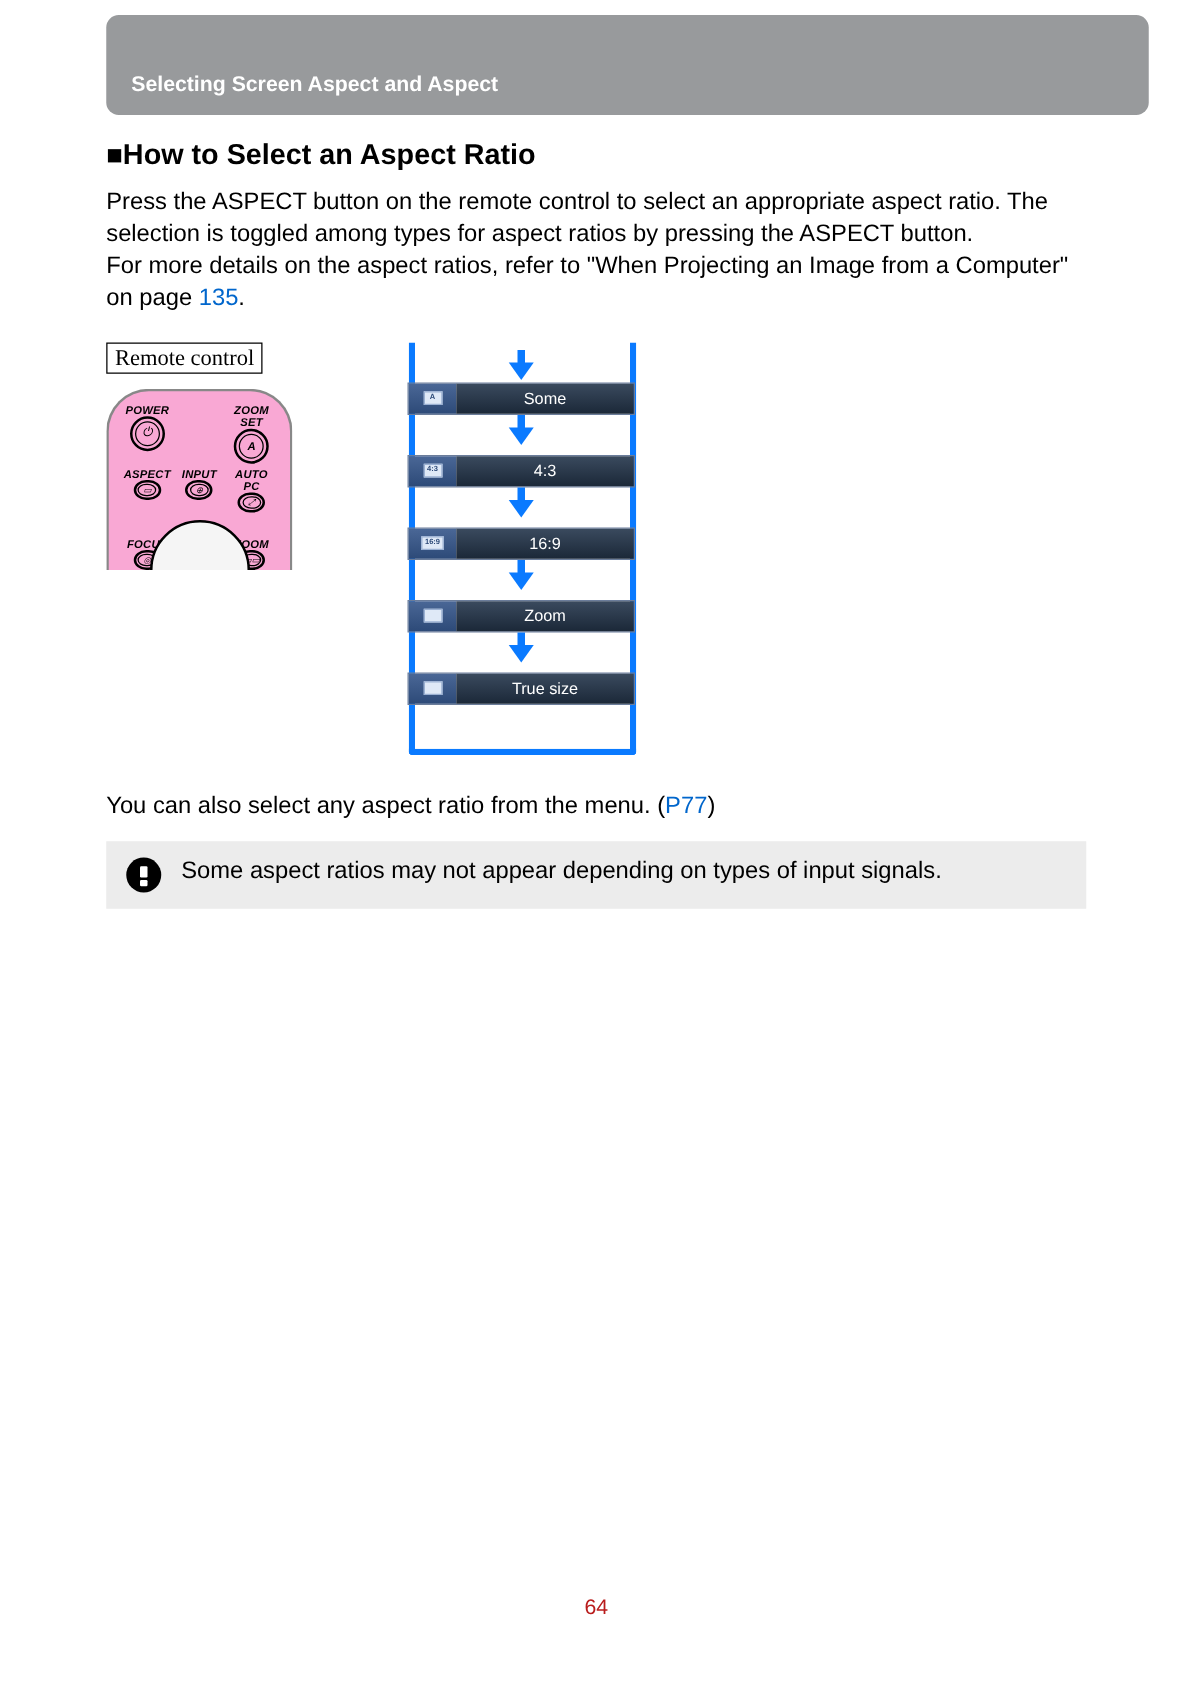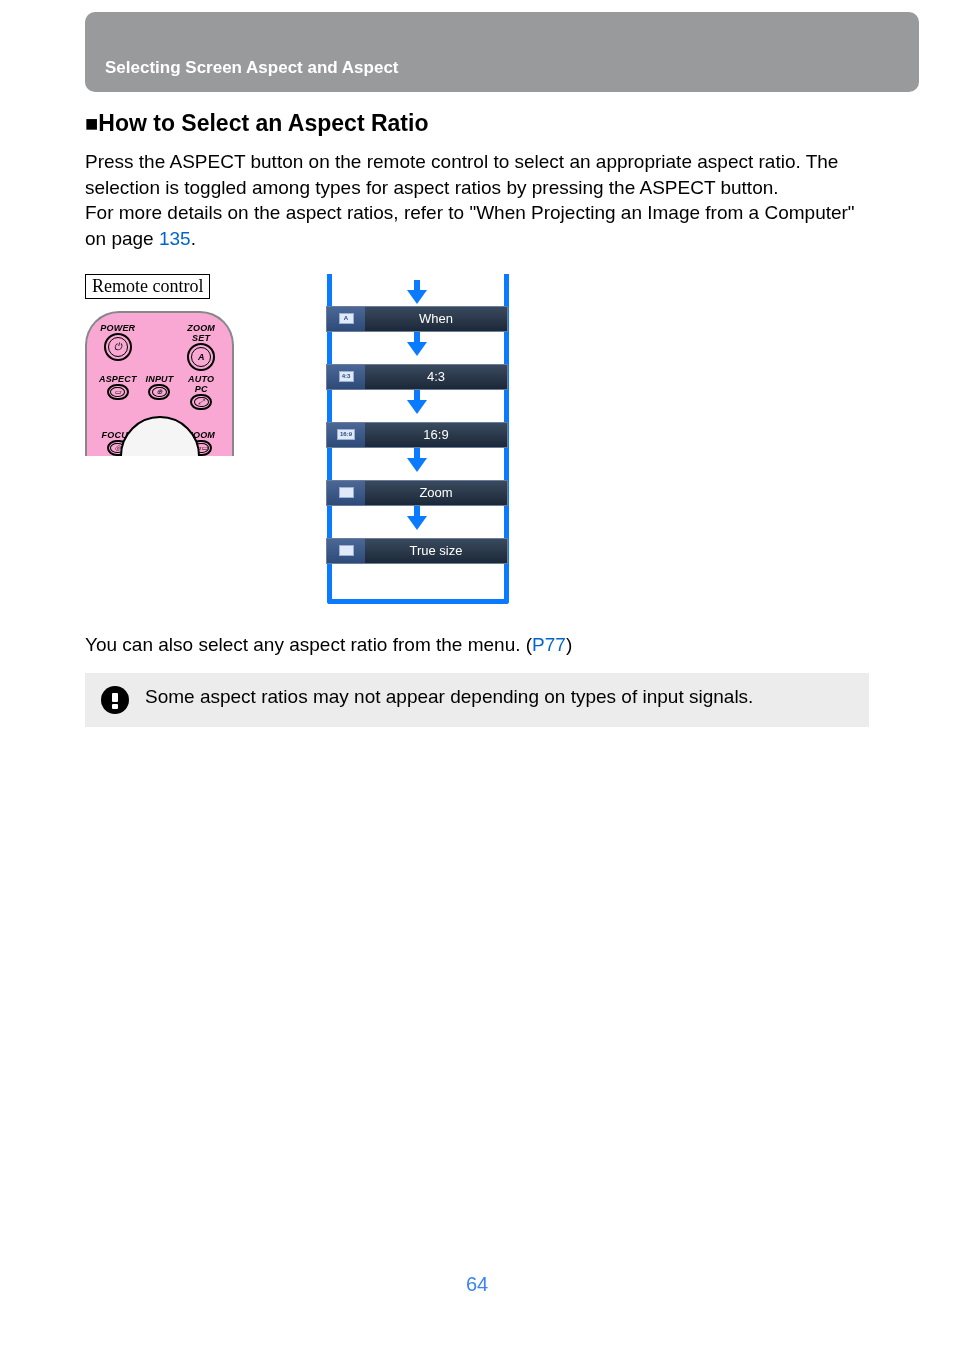--- a/index.html
+++ b/index.html
@@ -160,21 +160,21 @@
     .note-icon::after{
       content:""; position:absolute; left:11px; top:7px; width:6px; height:9px; background:#fff; border-radius:1px;
     }
     .note-icon::before{
       content:""; position:absolute; left:11px; bottom:5px; width:6px; height:5px; background:#fff; border-radius:1px;
     }
     .note-text { font-size: 19px; }
 
     .page-num {
       position:absolute; bottom: 56px; left:0; right:0; text-align:center;
-      color:#3b82f6; font-size:20px;
+      color:#b91c1c; font-size:17px;
     }
   </style>
 </head>
 <body>
 
 <div class="header-band">
   <div class="header-band-text">Selecting Screen Aspect and Aspect</div>
 </div>
 
 <div class="content">
@@ -266,21 +266,21 @@
       <div class="flow-border"></div>
       <div class="top-arrow-wrap">
           <div class="arrow toparrow"></div>
         </div>
       <div class="osd-stack">
 
         <div class="osd-item">
           <div class="osd-icon">
               <div class="osd-icon-sq">A</div>
             </div>
-          <div class="osd-text">When</div>
+          <div class="osd-text">Some</div>
         </div>
         <div class="arrow mid-arrow"></div>
 
         <div class="osd-item">
           <div class="osd-icon">
               <div class="osd-icon-sq">4:3</div>
             </div>
           <div class="osd-text">4:3</div>
         </div>
         <div class="arrow mid-arrow"></div>

